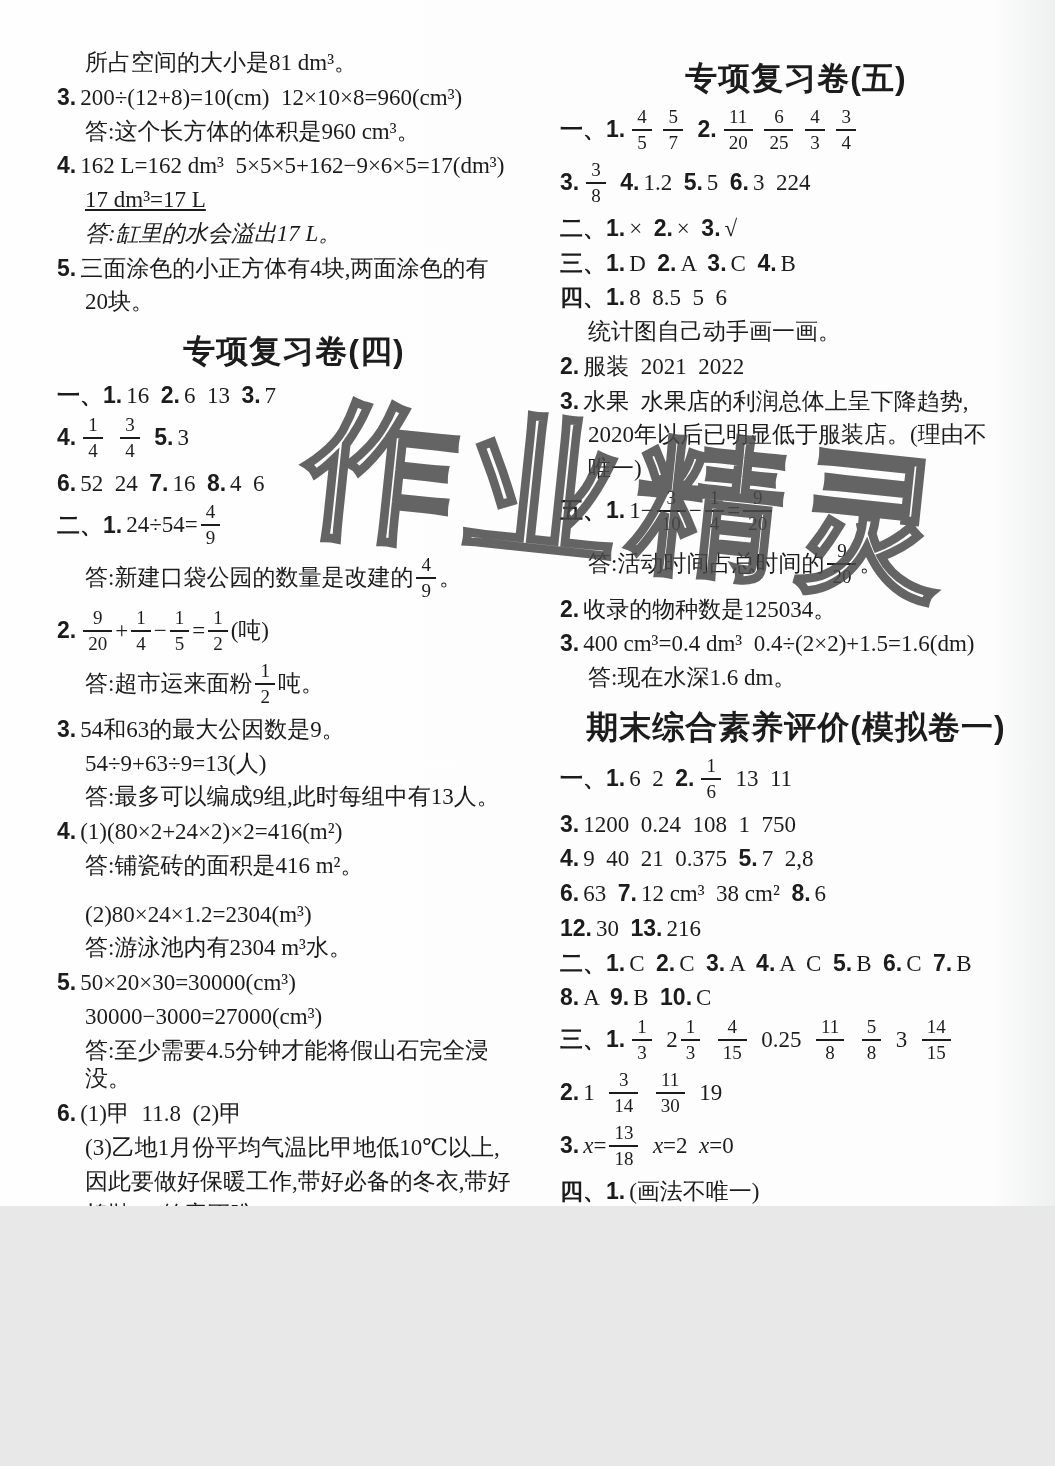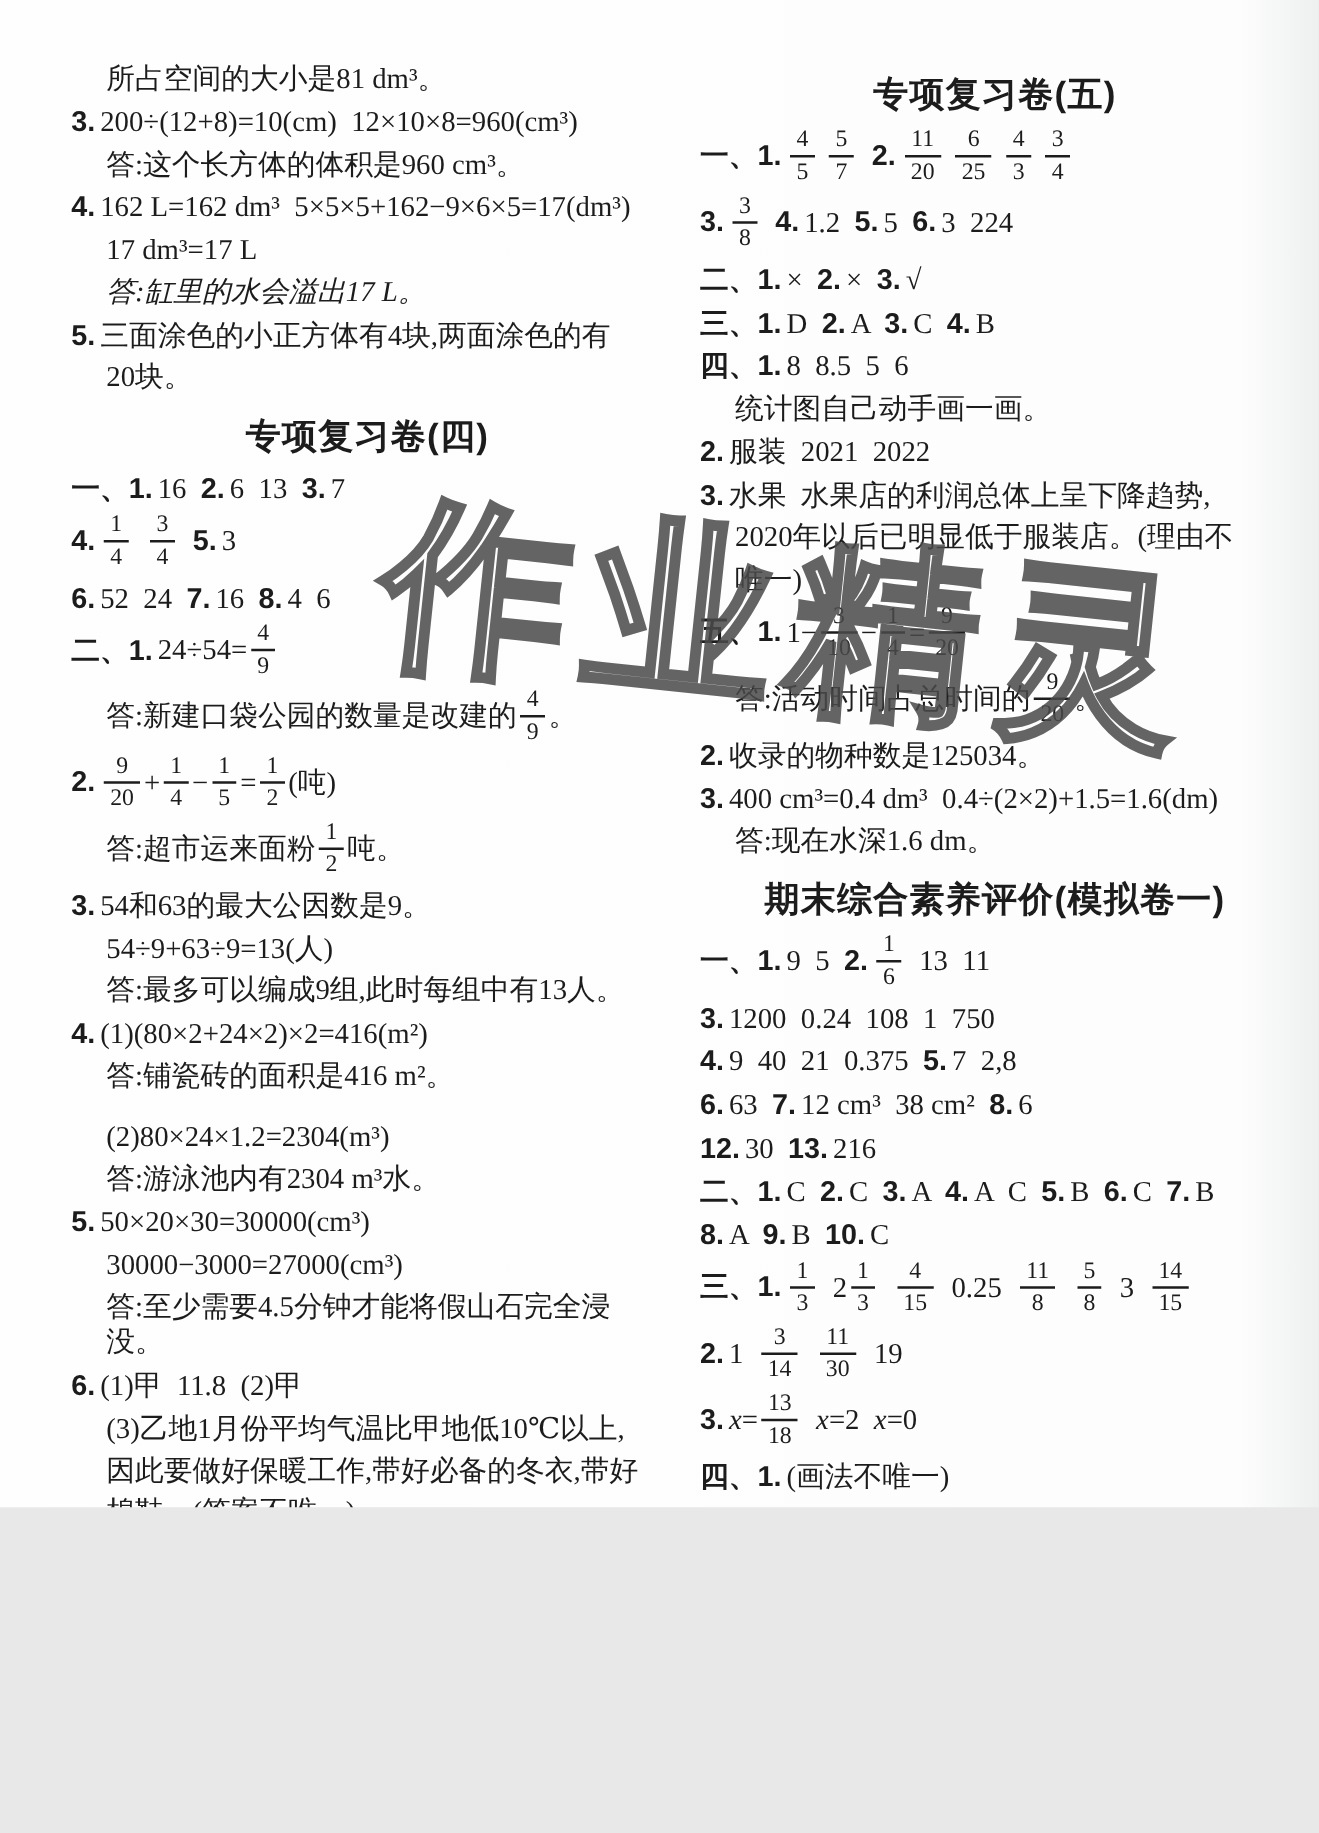--- a/index.html
+++ b/index.html
@@ -8,21 +8,21 @@
     background:linear-gradient(to right,#fefefe 0,#fdfdfd 94%,#eef0f0 100%);
     overflow:hidden;
     font-family:"Liberation Serif","DejaVu Serif",serif;
     color:#1c1c1c;
   }
   .col{position:absolute;top:44px;}
   .col-left{left:57px;width:474px;}
   .col-right{left:560px;width:472px;}
   .line{font-size:23px;margin:5px 0;white-space:pre-wrap;line-height:1.25;}
   .heading{
-    text-align:center;font-weight:bold;font-size:28px;
+    text-align:center;font-weight:bold;font-size:32px;
     font-family:"Liberation Sans","DejaVu Sans",sans-serif;
     margin:14px 0 10px;letter-spacing:1px;
   }
   .bnum{font-weight:bold;font-family:"Liberation Sans","DejaVu Sans",sans-serif;padding-right:4px;}
   .ital{font-style:italic;}
   .frac{
     display:inline-block;vertical-align:middle;text-align:center;
     font-size:19px;line-height:1.05;margin:0 3px;position:relative;top:-2px;
   }
   .fnum{display:block;border-bottom:2px solid #1c1c1c;padding:1px 5px 2px;}
@@ -46,21 +46,21 @@
 </style>
 </head>
 <body>
 
 <div class="page">
   <div class="col col-left">
       <div class="line" style="padding-left: 28px;"><span>所占空间的大小是81 dm³。</span></div>
       <div class="line"><span class="bnum">3.</span><span>200÷(12+8)=10(cm)  12×10×8=960(cm³)</span></div>
       <div class="line" style="padding-left: 28px;"><span>答:这个长方体的体积是960 cm³。</span></div>
       <div class="line"><span class="bnum">4.</span><span>162 L=162 dm³  5×5×5+162−9×6×5=17(dm³)</span></div>
-      <div class="line" style="padding-left: 28px;"><span>17 dm³=17 L</span></div>
+      <div class="line" style="padding-left: 28px; text-decoration: underline;"><span>17 dm³=17 L</span></div>
       <div class="line" style="padding-left: 28px; font-style: italic;"><span>答:缸里的水会溢出17 L。</span></div>
       <div class="line"><span class="bnum">5.</span><span>三面涂色的小正方体有4块,两面涂色的有</span></div>
       <div class="line" style="padding-left: 28px;"><span>20块。</span></div>
       <div class="line heading"><span>专项复习卷(四)</span></div>
       <div class="line"><span class="bnum">一、1.</span><span>16  </span><span class="bnum">2.</span><span>6  13  </span><span class="bnum">3.</span><span>7</span></div>
       <div class="line"><span class="bnum">4.</span><span class="frac"><span class="fnum">1</span><span class="fden">4</span></span><span>  </span><span class="frac"><span class="fnum">3</span><span class="fden">4</span></span><span>  </span><span class="bnum">5.</span><span>3</span></div>
       <div class="line"><span class="bnum">6.</span><span>52  24  </span><span class="bnum">7.</span><span>16  </span><span class="bnum">8.</span><span>4  6</span></div>
       <div class="line"><span class="bnum">二、1.</span><span>24÷54=</span><span class="frac"><span class="fnum">4</span><span class="fden">9</span></span></div>
       <div class="line" style="padding-left: 28px;"><span>答:新建口袋公园的数量是改建的</span><span class="frac"><span class="fnum">4</span><span class="fden">9</span></span><span>。</span></div>
       <div class="line"><span class="bnum">2.</span><span class="frac"><span class="fnum">9</span><span class="fden">20</span></span><span>+</span><span class="frac"><span class="fnum">1</span><span class="fden">4</span></span><span>−</span><span class="frac"><span class="fnum">1</span><span class="fden">5</span></span><span>=</span><span class="frac"><span class="fnum">1</span><span class="fden">2</span></span><span>(吨)</span></div>
@@ -91,21 +91,21 @@
       <div class="line"><span class="bnum">2.</span><span>服装  2021  2022</span></div>
       <div class="line"><span class="bnum">3.</span><span>水果  水果店的利润总体上呈下降趋势,</span></div>
       <div class="line" style="padding-left: 28px;"><span>2020年以后已明显低于服装店。(理由不</span></div>
       <div class="line" style="padding-left: 28px;"><span>唯一)</span></div>
       <div class="line"><span class="bnum">五、1.</span><span>1−</span><span class="frac"><span class="fnum">3</span><span class="fden">10</span></span><span>−</span><span class="frac"><span class="fnum">1</span><span class="fden">4</span></span><span>=</span><span class="frac"><span class="fnum">9</span><span class="fden">20</span></span></div>
       <div class="line" style="padding-left: 28px;"><span>答:活动时间占总时间的</span><span class="frac"><span class="fnum">9</span><span class="fden">20</span></span><span>。</span></div>
       <div class="line"><span class="bnum">2.</span><span>收录的物种数是125034。</span></div>
       <div class="line"><span class="bnum">3.</span><span>400 cm³=0.4 dm³  0.4÷(2×2)+1.5=1.6(dm)</span></div>
       <div class="line" style="padding-left: 28px;"><span>答:现在水深1.6 dm。</span></div>
       <div class="line heading"><span>期末综合素养评价(模拟卷一)</span></div>
-      <div class="line"><span class="bnum">一、1.</span><span>9  5  </span><span class="bnum">2.</span><span class="frac"><span class="fnum">1</span><span class="fden">6</span></span><span>  13  11</span></div>
+      <div class="line"><span class="bnum">一、1.</span><span>6  2  </span><span class="bnum">2.</span><span class="frac"><span class="fnum">1</span><span class="fden">6</span></span><span>  13  11</span></div>
       <div class="line"><span class="bnum">3.</span><span>1200  0.24  108  1  750</span></div>
       <div class="line"><span class="bnum">4.</span><span>9  40  21  0.375  </span><span class="bnum">5.</span><span>7  2,8</span></div>
       <div class="line"><span class="bnum">6.</span><span>63  </span><span class="bnum">7.</span><span>12 cm³  38 cm²  </span><span class="bnum">8.</span><span>6</span></div>
       <div class="line"><span class="bnum">12.</span><span>30  </span><span class="bnum">13.</span><span>216</span></div>
       <div class="line"><span class="bnum">二、1.</span><span>C  </span><span class="bnum">2.</span><span>C  </span><span class="bnum">3.</span><span>A  </span><span class="bnum">4.</span><span>A  C  </span><span class="bnum">5.</span><span>B  </span><span class="bnum">6.</span><span>C  </span><span class="bnum">7.</span><span>B</span></div>
       <div class="line"><span class="bnum">8.</span><span>A  </span><span class="bnum">9.</span><span>B  </span><span class="bnum">10.</span><span>C</span></div>
       <div class="line"><span class="bnum">三、1.</span><span class="frac"><span class="fnum">1</span><span class="fden">3</span></span><span>  2</span><span class="frac"><span class="fnum">1</span><span class="fden">3</span></span><span>  </span><span class="frac"><span class="fnum">4</span><span class="fden">15</span></span><span>  0.25  </span><span class="frac"><span class="fnum">11</span><span class="fden">8</span></span><span>  </span><span class="frac"><span class="fnum">5</span><span class="fden">8</span></span><span>  3  </span><span class="frac"><span class="fnum">14</span><span class="fden">15</span></span></div>
       <div class="line"><span class="bnum">2.</span><span>1  </span><span class="frac"><span class="fnum">3</span><span class="fden">14</span></span><span>  </span><span class="frac"><span class="fnum">11</span><span class="fden">30</span></span><span>  19</span></div>
       <div class="line"><span class="bnum">3.</span><span class="ital">x</span><span>=</span><span class="frac"><span class="fnum">13</span><span class="fden">18</span></span><span>  </span><span class="ital">x</span><span>=2  </span><span class="ital">x</span><span>=0</span></div>
       <div class="line"><span class="bnum">四、1.</span><span>(画法不唯一)</span></div>

